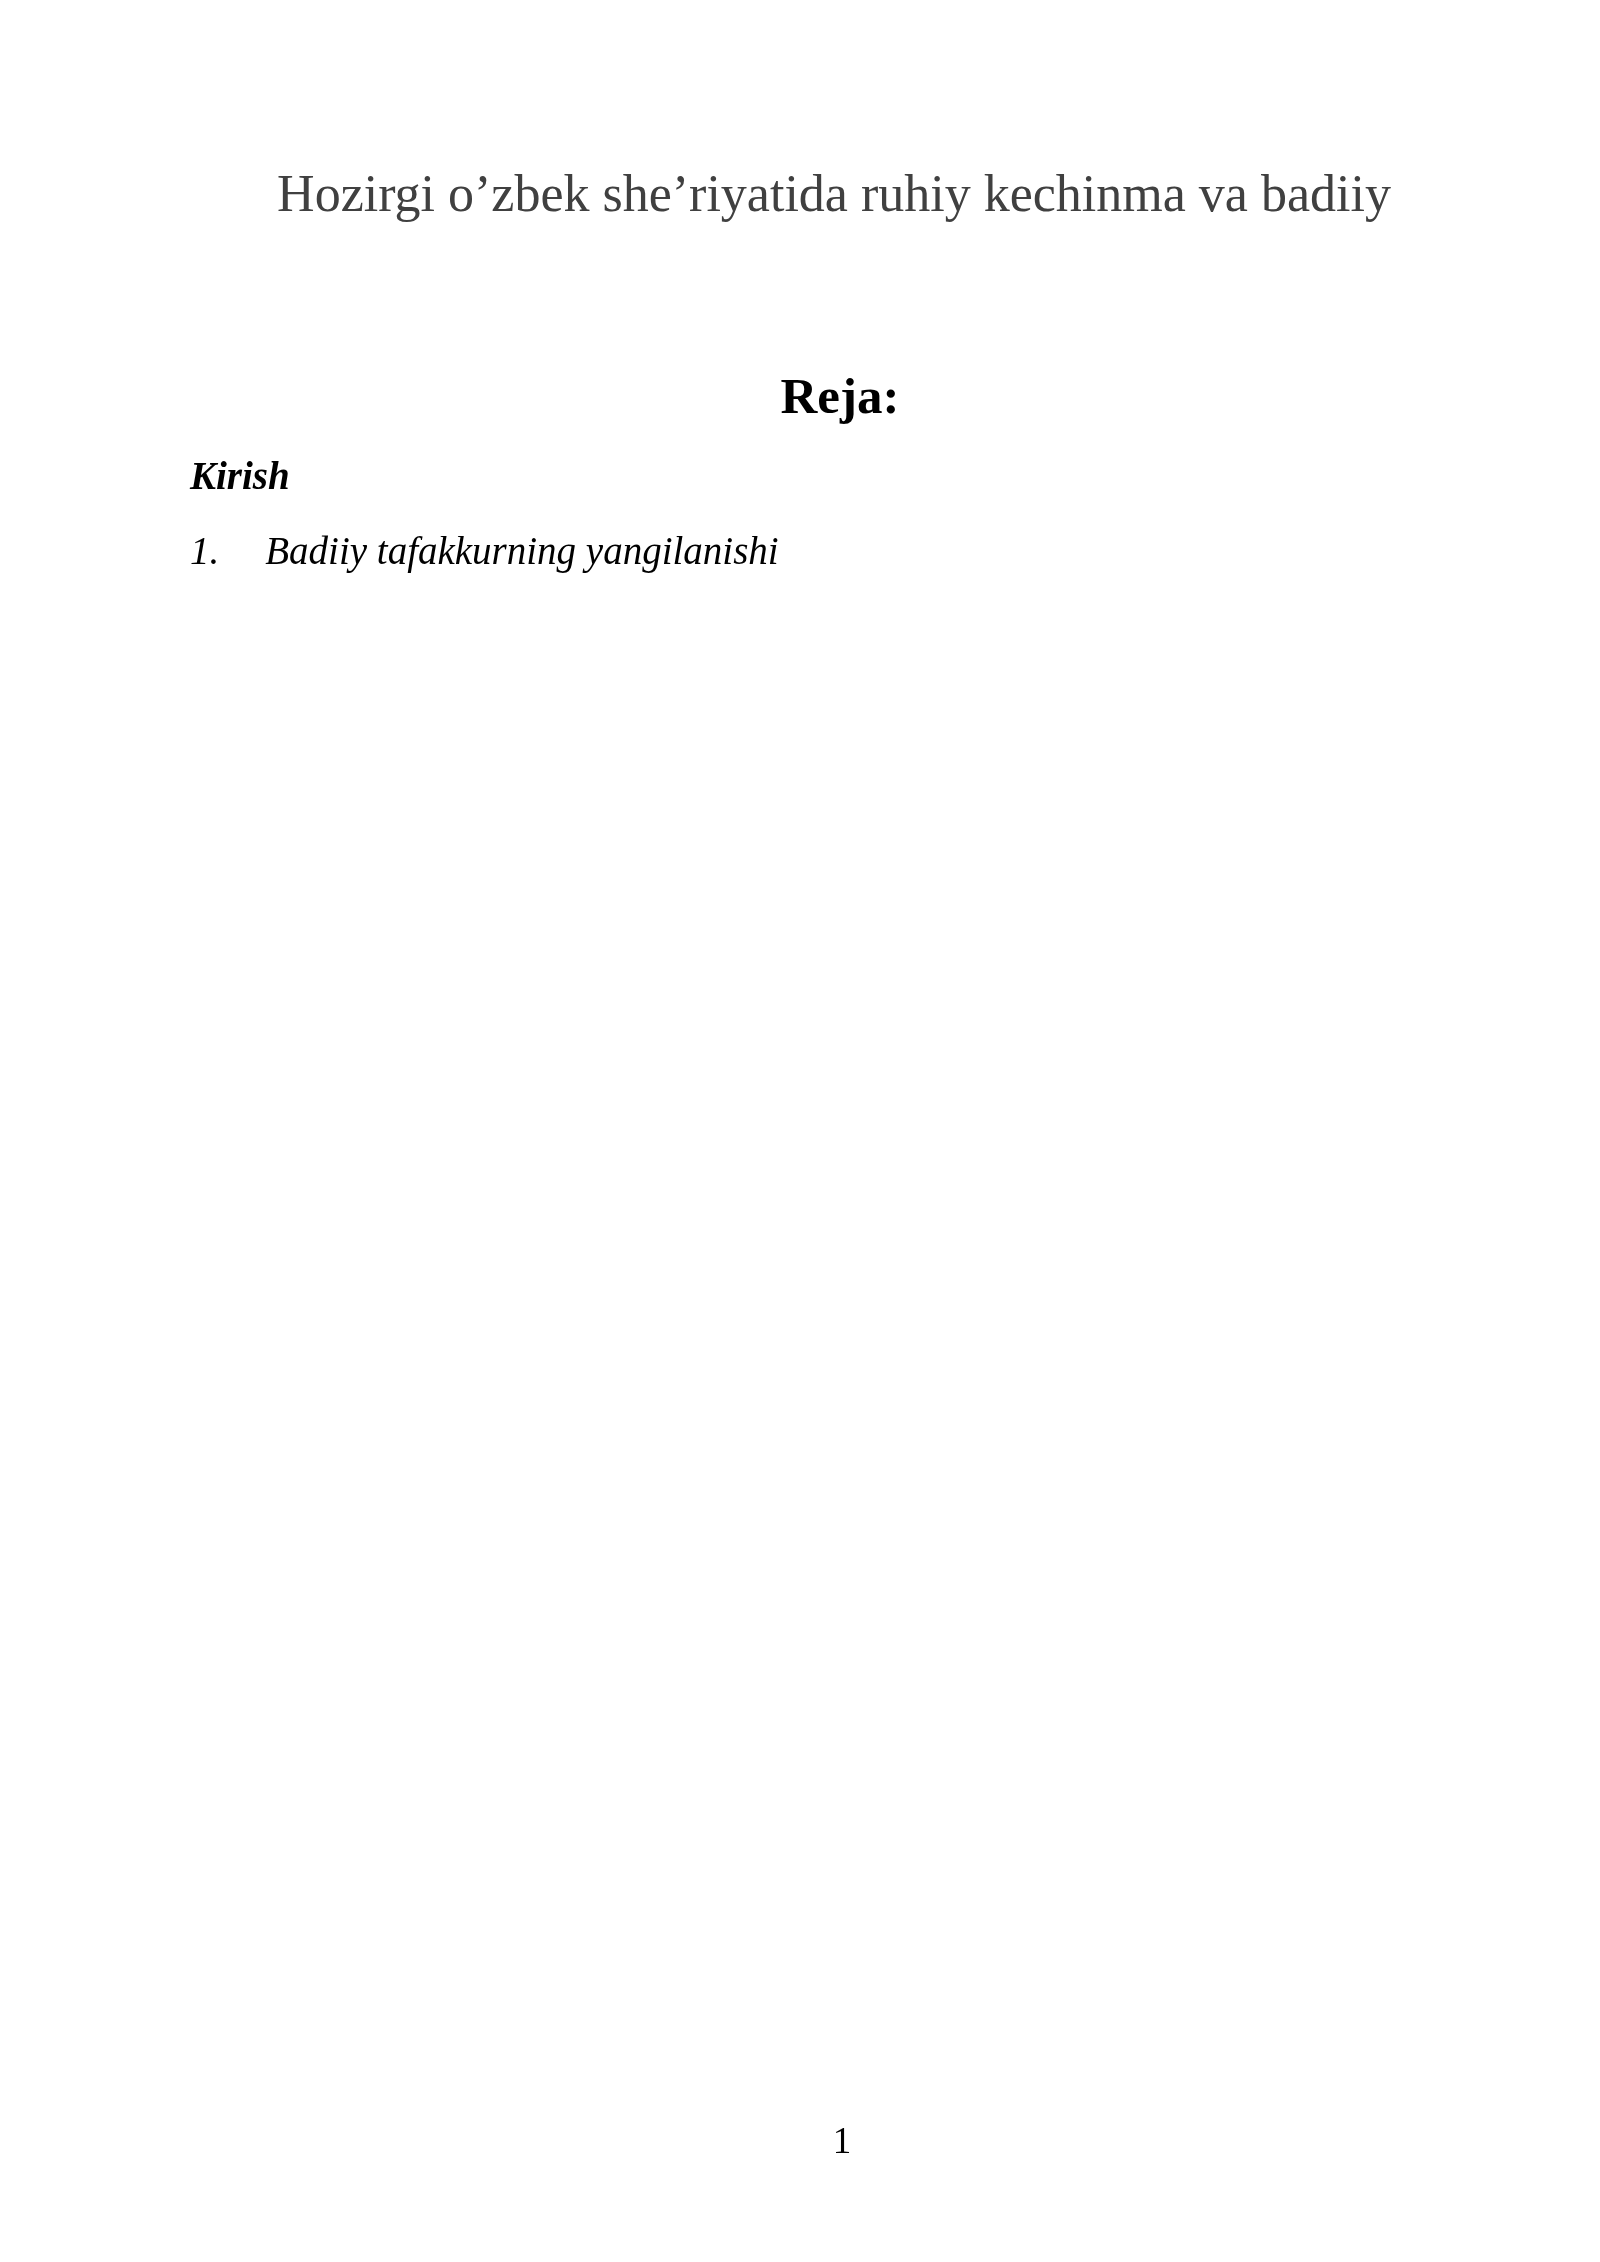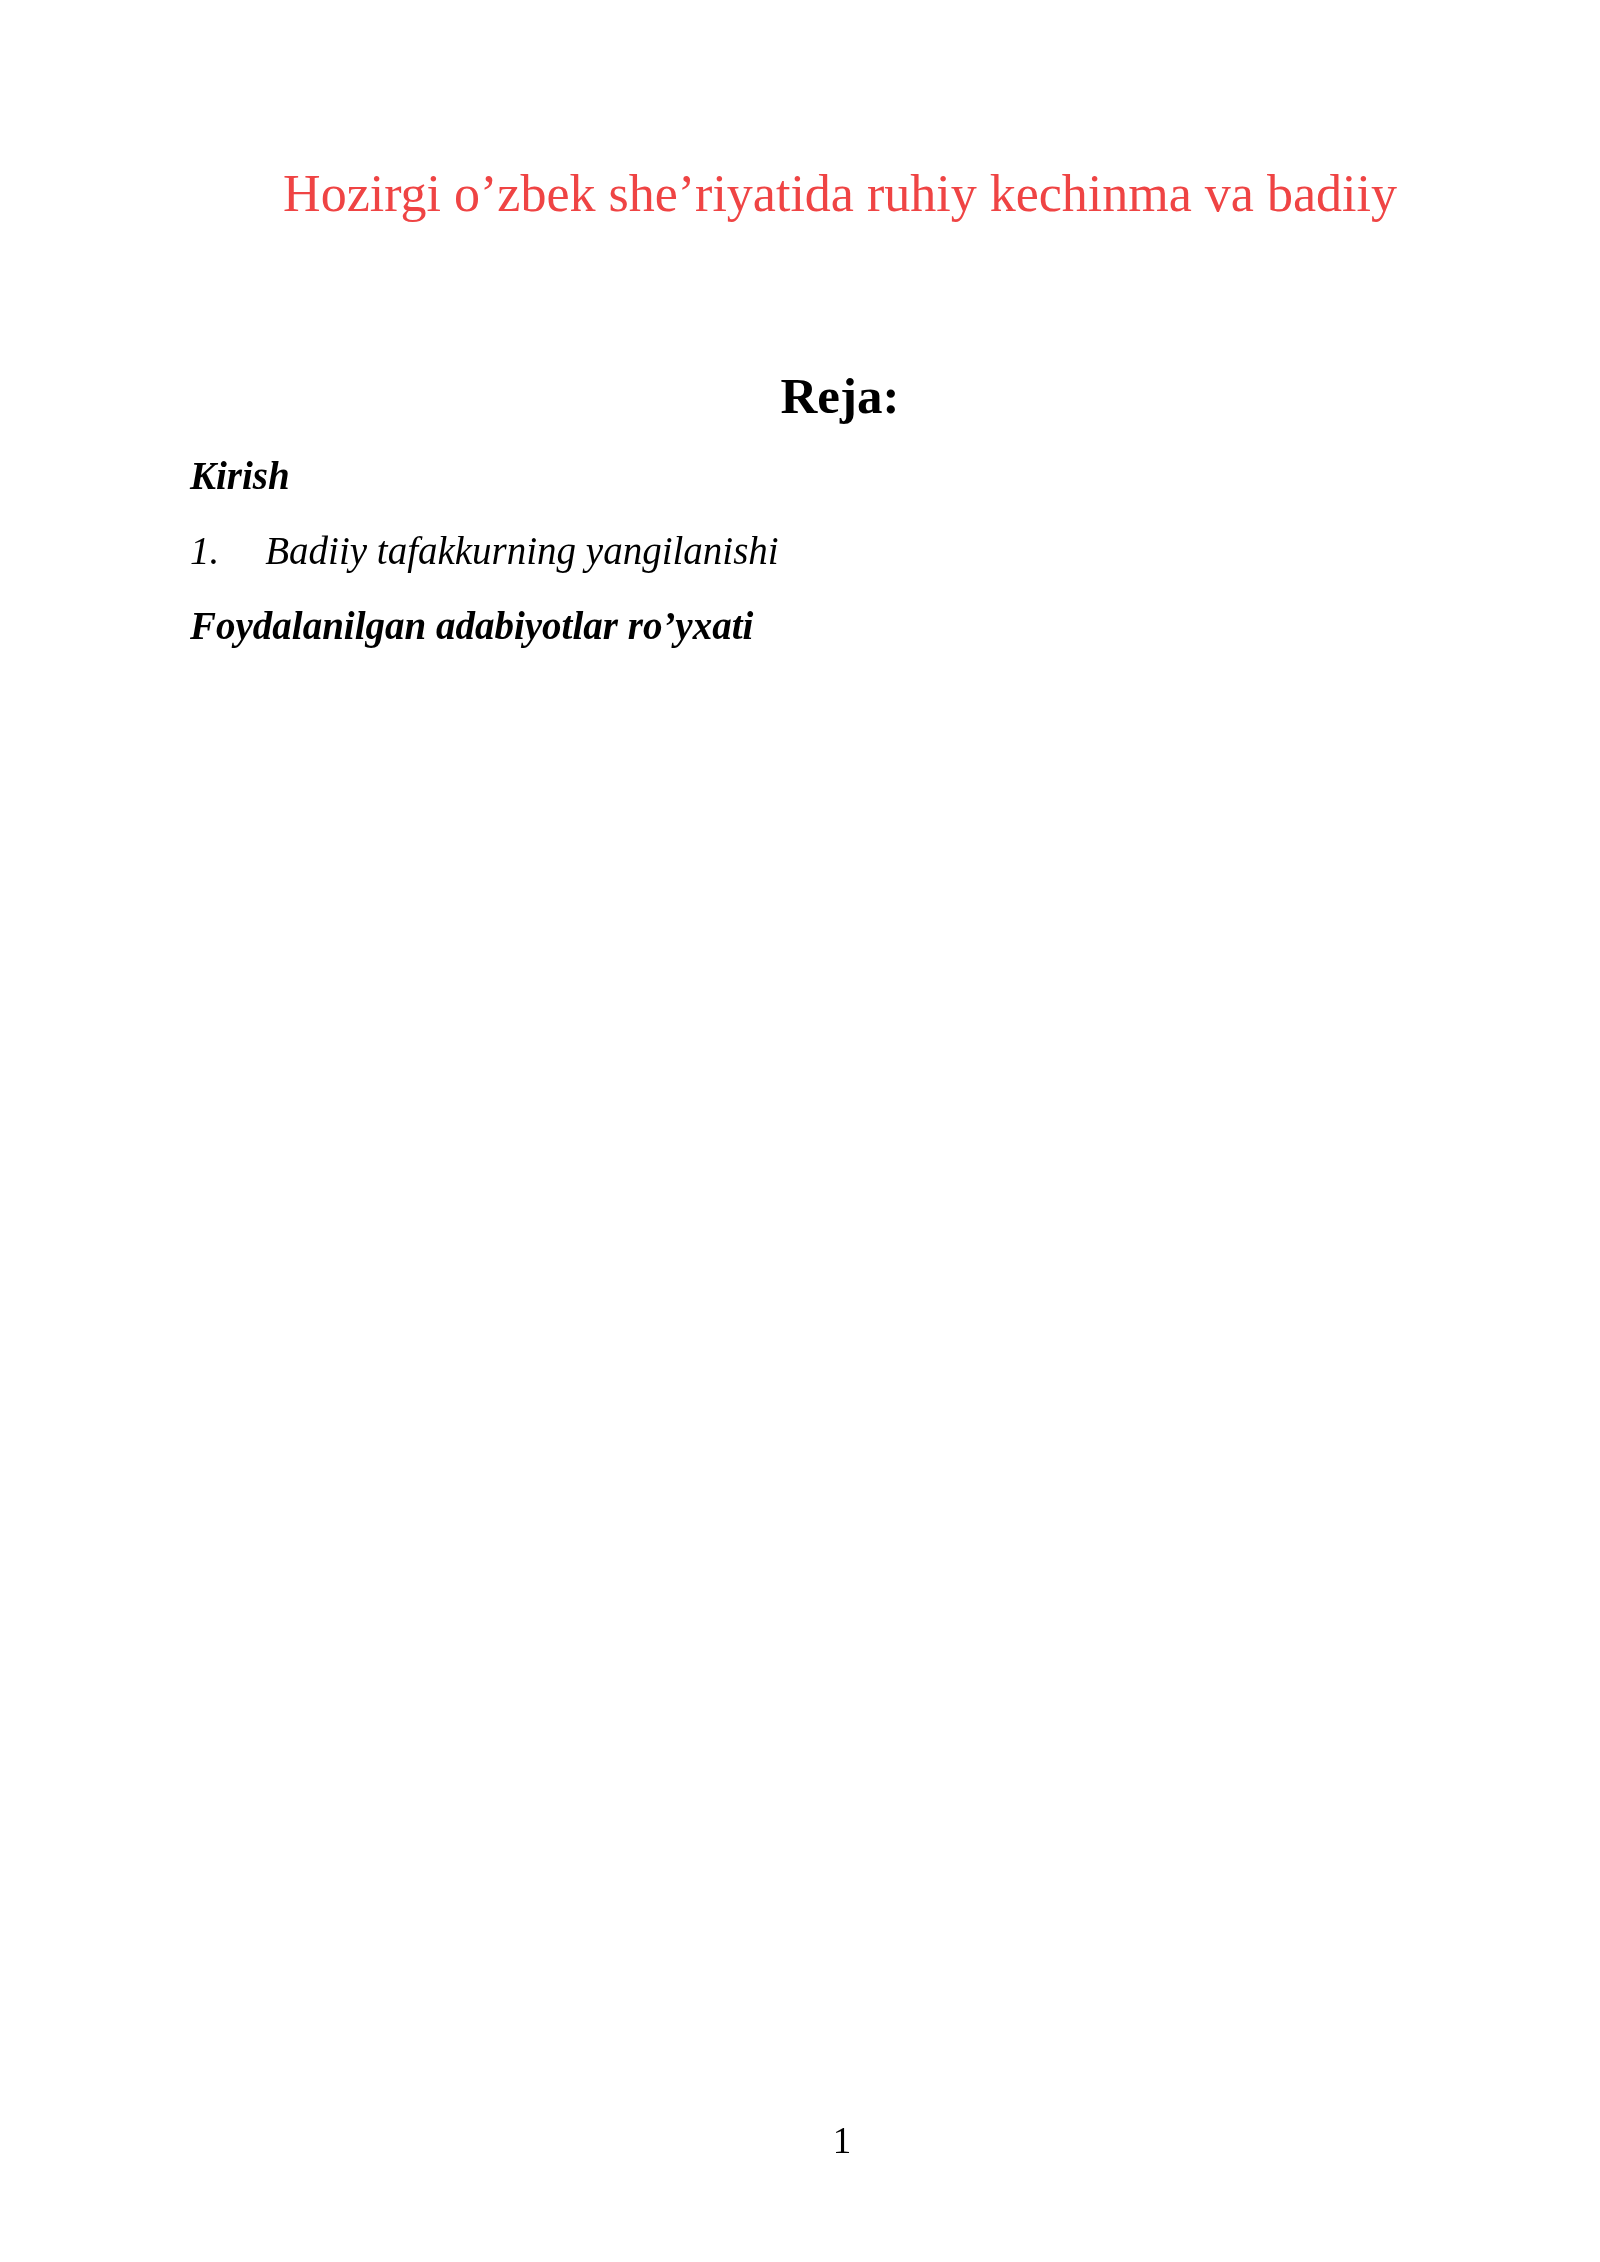--- a/index.html
+++ b/index.html
@@ -12,27 +12,27 @@
     width: 1600px;
     height: 2262px;
     background: #ffffff;
     font-family: "Liberation Serif", "DejaVu Serif", serif;
     color: #000000;
     overflow: hidden;
   }
   .title-block {
     position: absolute;
     top: 144px;
-    left: 190px;
+    left: 184px;
     width: 1300px;
     text-align: center;
     font-size: 52px;
     font-weight: 400;
     line-height: 100px;
-    color: #ef4444;
+    color: #404040;
   }
   .title-line {
     display: block;
     white-space: nowrap;
   }
   .plan-heading {
     position: absolute;
     top: 366px;
     left: 190px;
     width: 1300px;
@@ -99,21 +99,18 @@
     <div class="outline-row bold-italic">
       <span class="label">Kirish</span>
     </div>
 
     <div class="outline-row italic">
       <span class="num">1.</span><span class="label">Badiiy tafakkurning yangilanishi</span>
     </div>
 
 
 
-    <div class="outline-row bold-italic">
-      <span class="label">Foydalanilgan adabiyotlar ro’yxati</span>
-    </div>
 
   </div>
 
   <div class="footer-pagenum">1</div>
 
 </div>
 
 </body></html>

